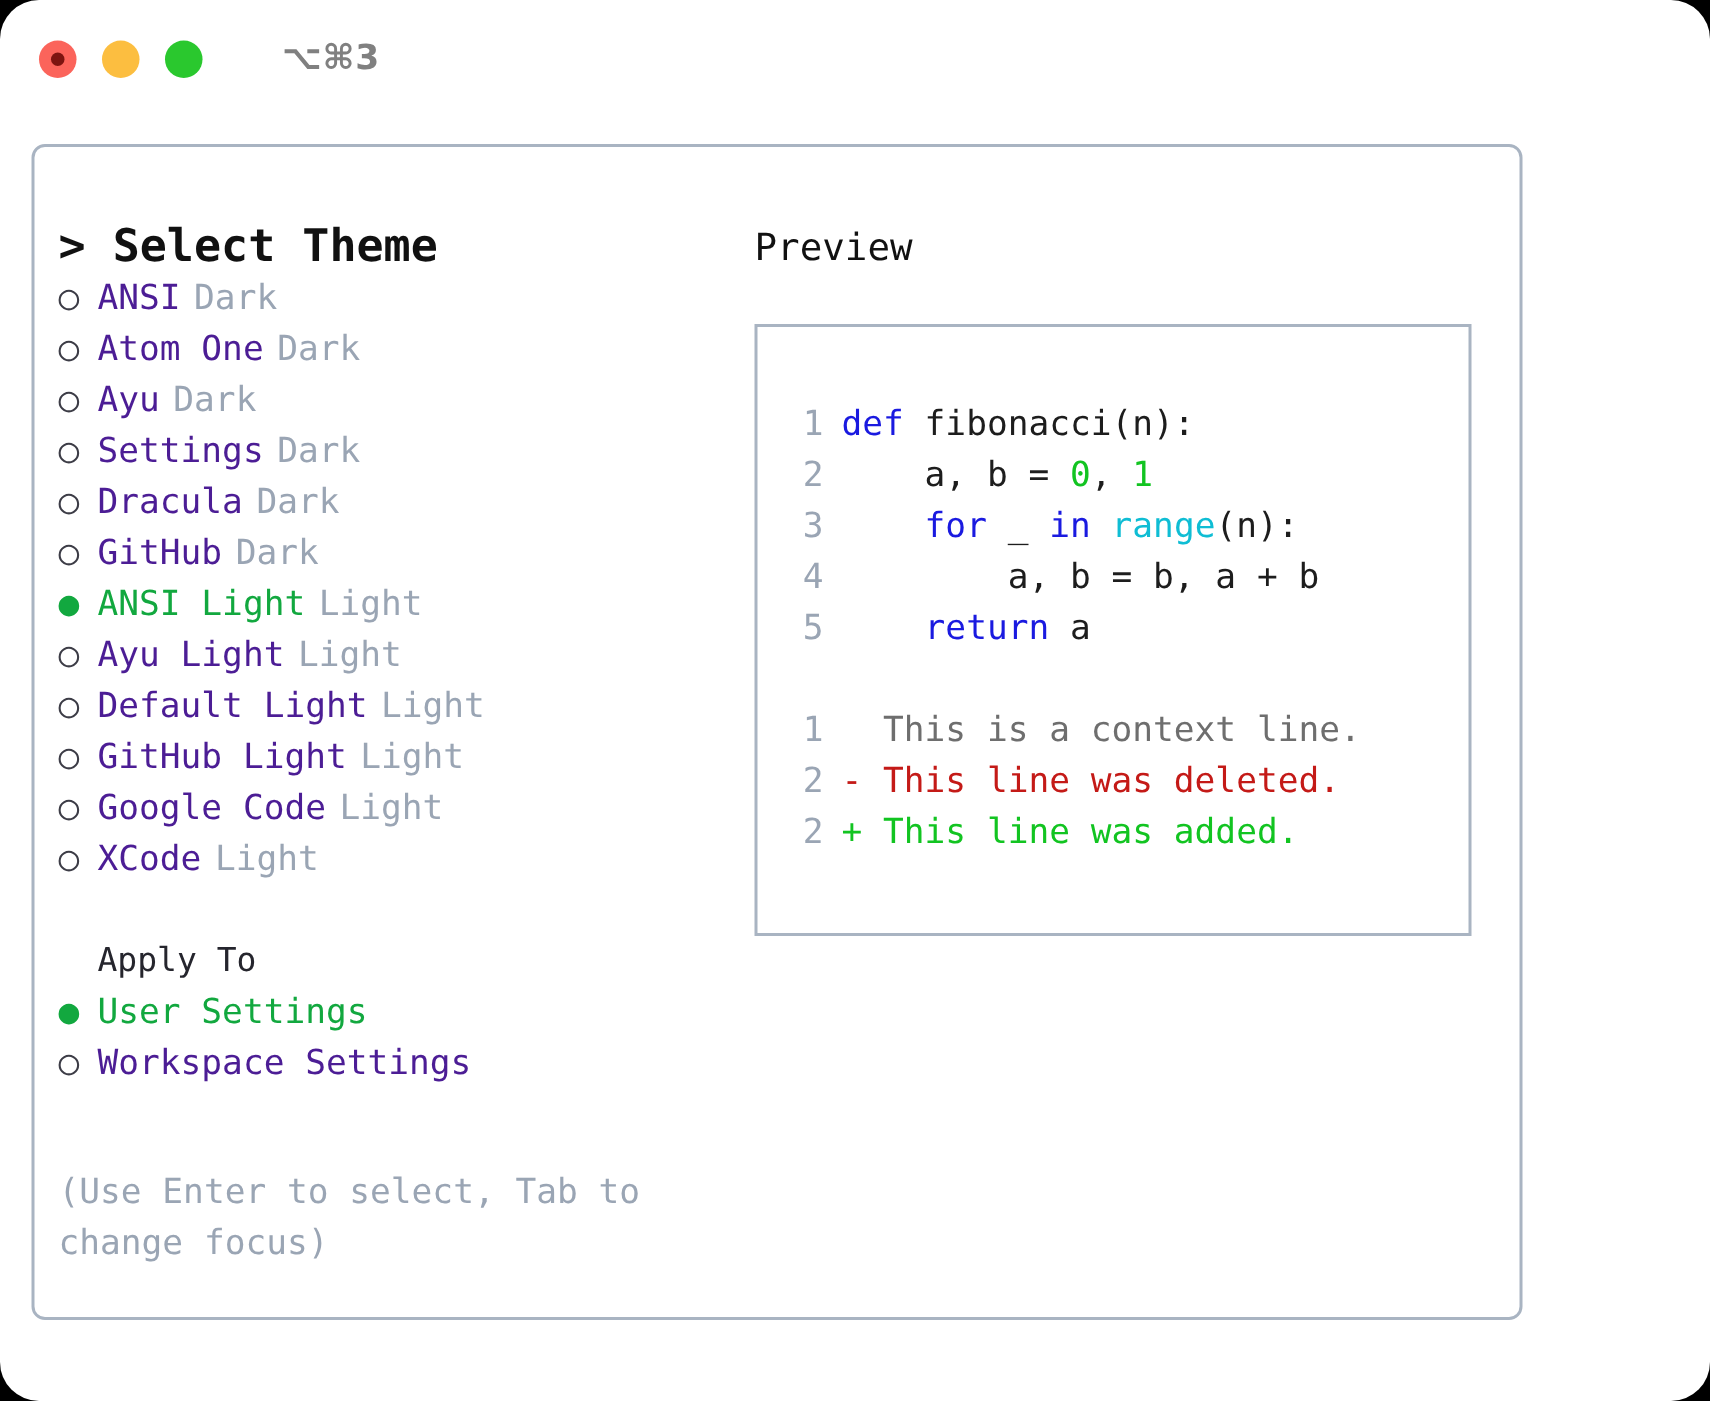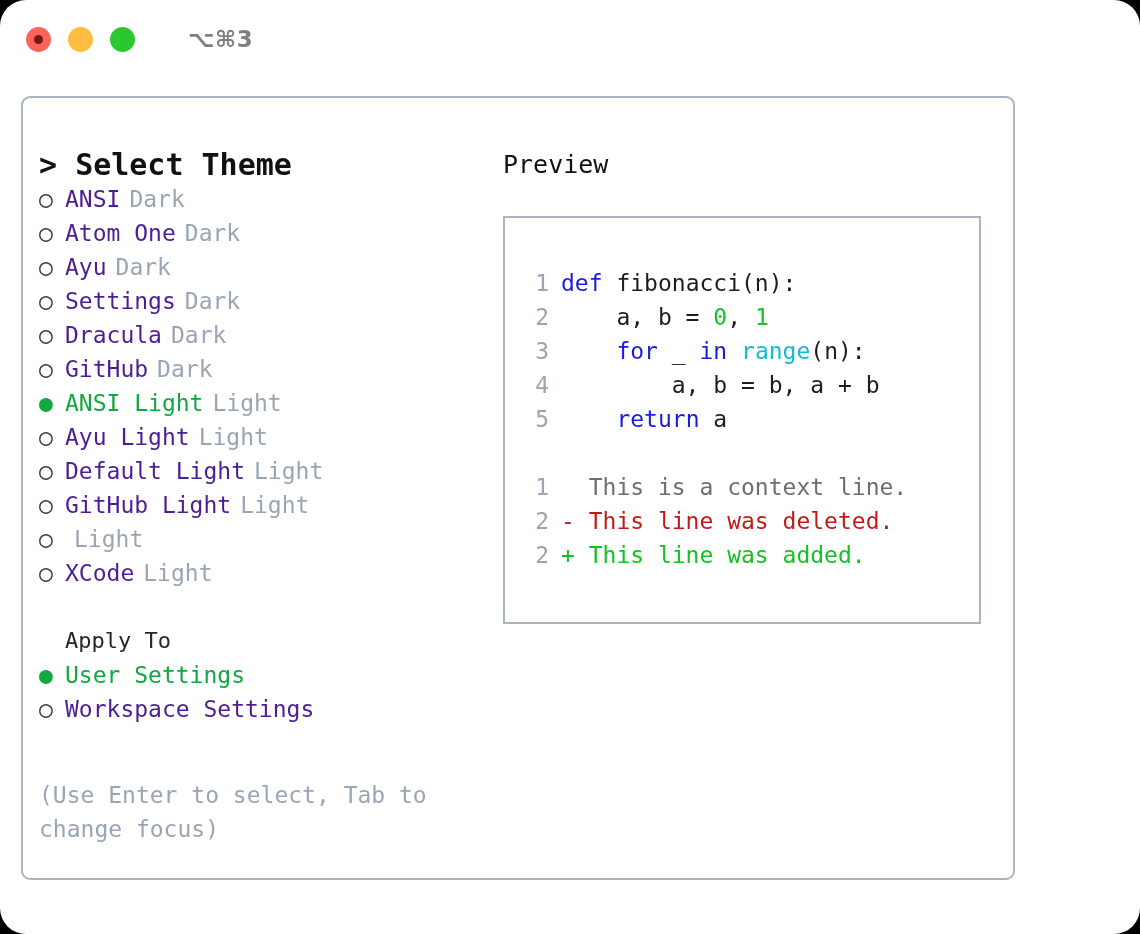--- a/index.html
+++ b/index.html
@@ -178,21 +178,21 @@
             <div class="opt-row"><span class="marker">○</span><span class="opt-label">ANSI</span><span class="opt-badge">Dark</span></div>
             <div class="opt-row"><span class="marker">○</span><span class="opt-label">Atom One</span><span class="opt-badge">Dark</span></div>
             <div class="opt-row"><span class="marker">○</span><span class="opt-label">Ayu</span><span class="opt-badge">Dark</span></div>
             <div class="opt-row"><span class="marker">○</span><span class="opt-label">Settings</span><span class="opt-badge">Dark</span></div>
             <div class="opt-row"><span class="marker">○</span><span class="opt-label">Dracula</span><span class="opt-badge">Dark</span></div>
             <div class="opt-row"><span class="marker">○</span><span class="opt-label">GitHub</span><span class="opt-badge">Dark</span></div>
             <div class="opt-row selected"><span class="marker selected">●</span><span class="opt-label">ANSI Light</span><span class="opt-badge">Light</span></div>
             <div class="opt-row"><span class="marker">○</span><span class="opt-label">Ayu Light</span><span class="opt-badge">Light</span></div>
             <div class="opt-row"><span class="marker">○</span><span class="opt-label">Default Light</span><span class="opt-badge">Light</span></div>
             <div class="opt-row"><span class="marker">○</span><span class="opt-label">GitHub Light</span><span class="opt-badge">Light</span></div>
-            <div class="opt-row"><span class="marker">○</span><span class="opt-badge">Light</span></div>
+            <div class="opt-row"><span class="marker">○</span><span class="opt-label">Google Code</span><span class="opt-badge">Light</span></div>
             <div class="opt-row"><span class="marker">○</span><span class="opt-label">XCode</span><span class="opt-badge">Light</span></div>
           </div>
 
         <div class="spacer-block"></div>
 
         <div class="apply-header">Apply To</div>
 
         <div id="apply-list">
             <div class="opt-row selected"><span class="marker selected">●</span><span class="opt-label">User Settings</span></div>
             <div class="opt-row"><span class="marker">○</span><span class="opt-label">Workspace Settings</span></div>

